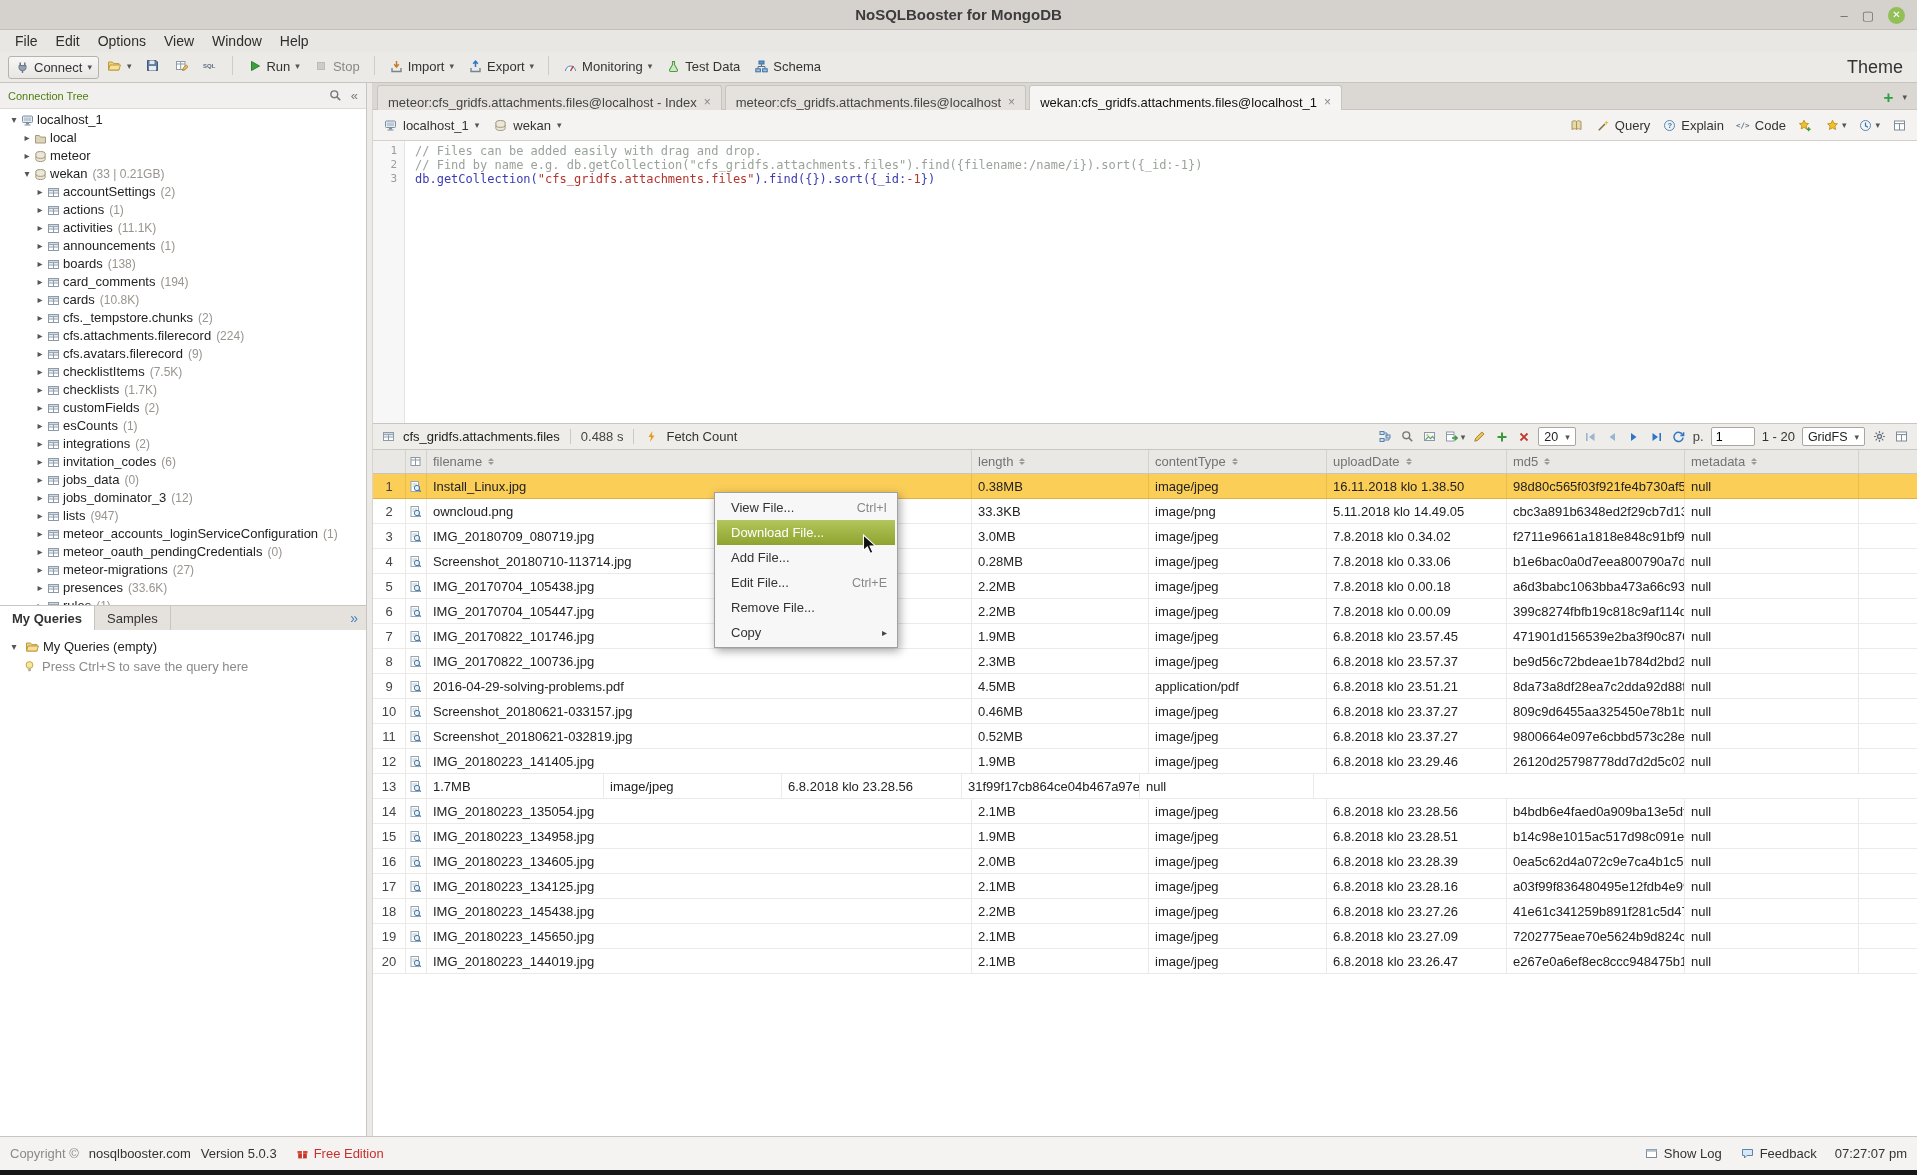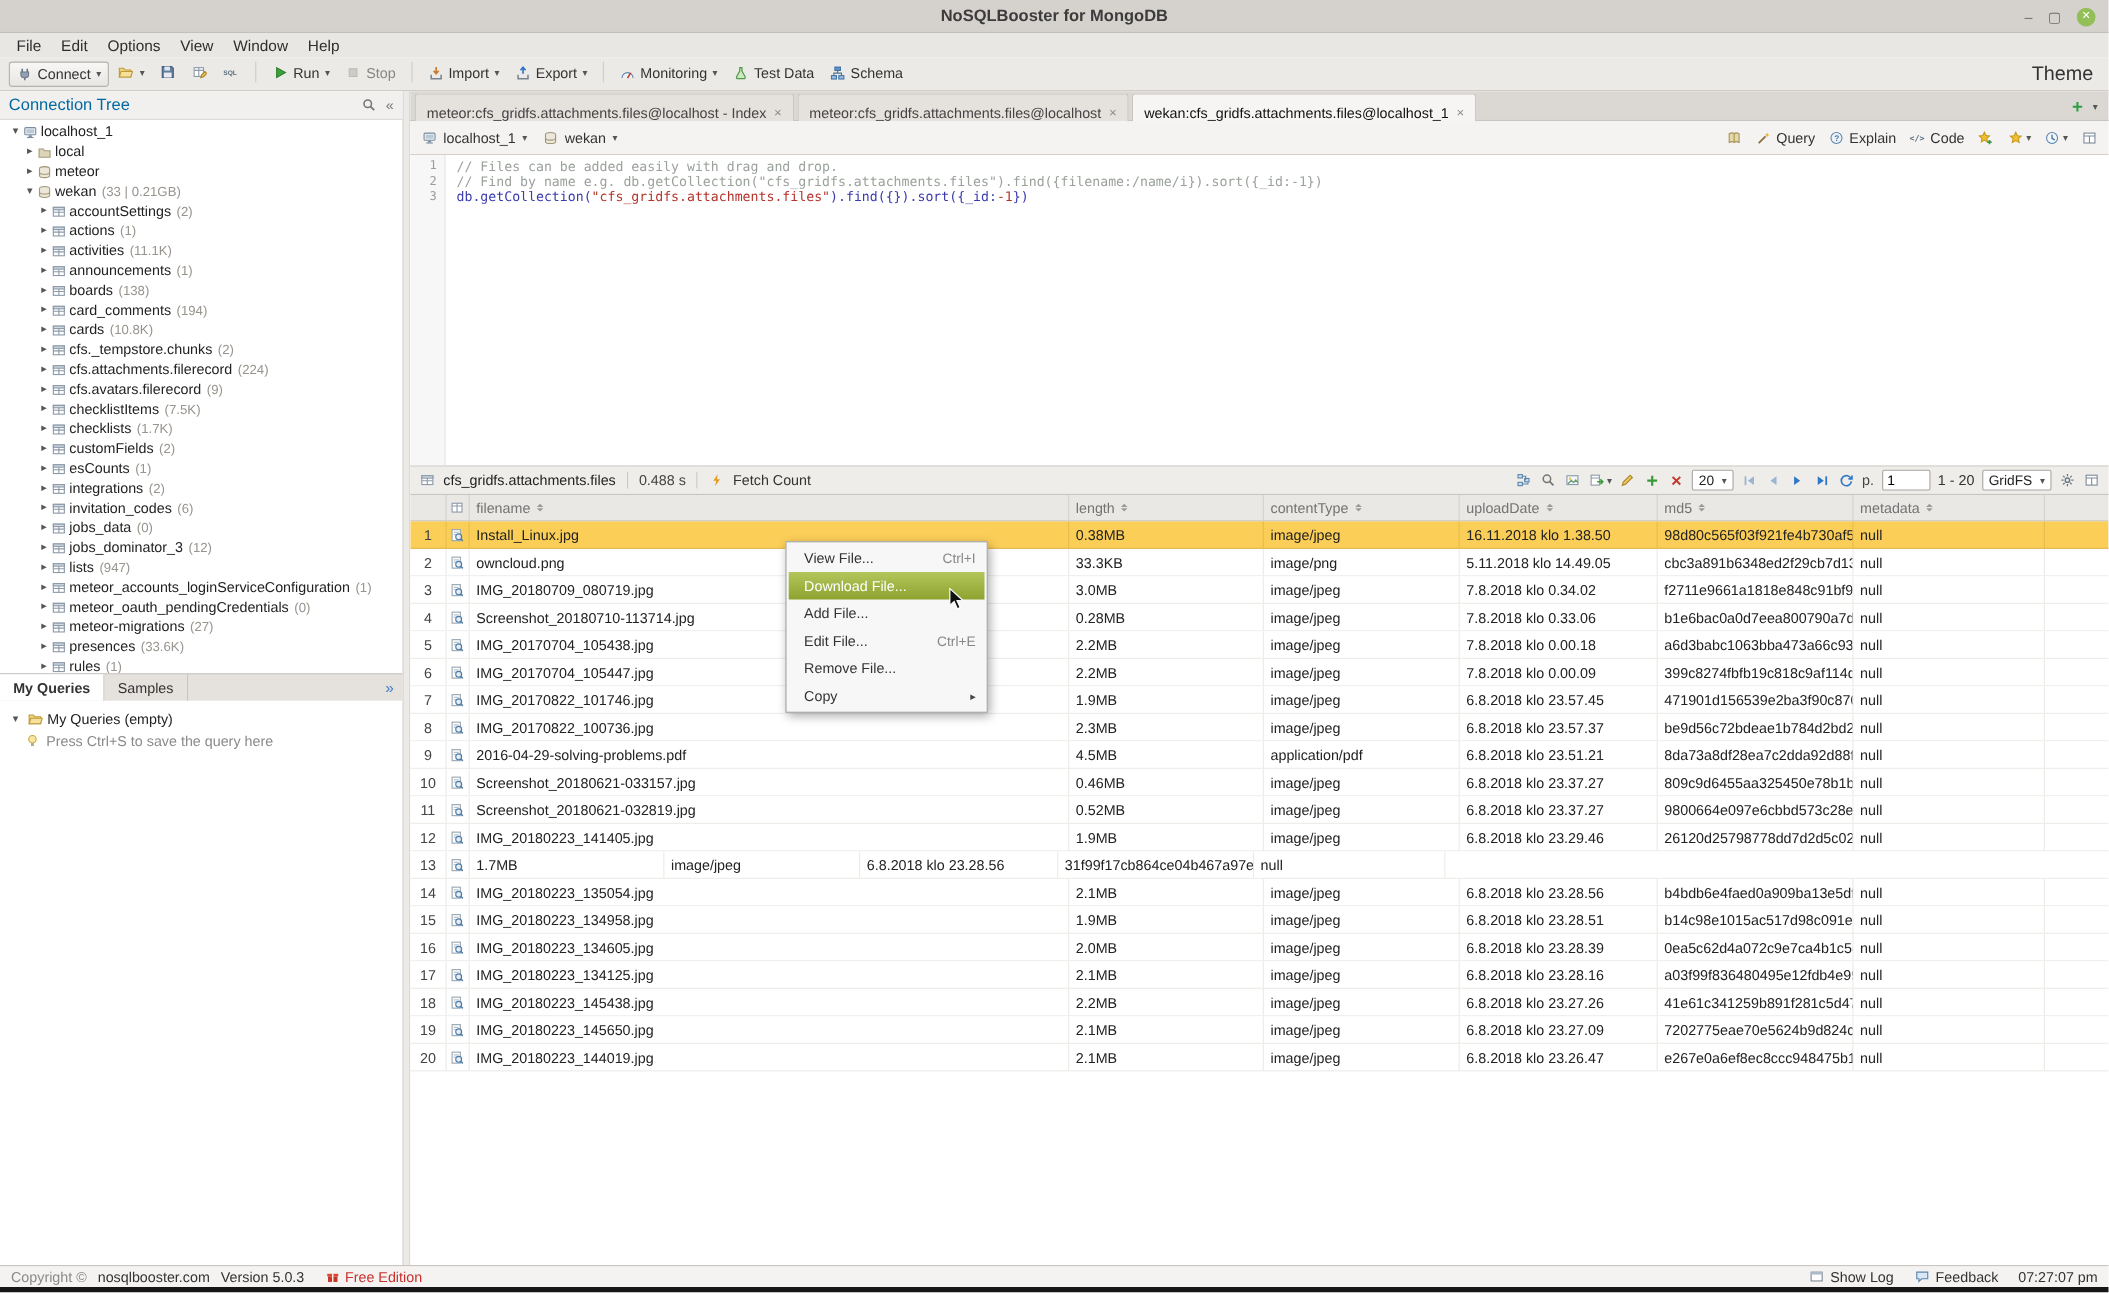--- a/index.html
+++ b/index.html
@@ -29,21 +29,21 @@
   .tb-right{margin-left:auto;font-size:18px;color:#333;padding-right:6px}
 
   
   .main{flex:1;display:flex;min-height:0}
   .sidebar{width:367px;flex:none;background:#fff;display:flex;flex-direction:column;border-right:1px solid #c8c5c1}
   .splitter{width:6px;flex:none;background:#eceae7;border-right:1px solid #d8d5d1}
   .content{flex:1;display:flex;flex-direction:column;min-width:0;background:#fff}
 
   
   .side-header{height:26px;flex:none;background:#f2f0ee;border-bottom:1px solid #ddd9d5;display:flex;align-items:center;padding:0 8px;gap:8px}
-  .sh-title{flex:1;font-size:15px;color:#0369a1}
+  .sh-title{flex:1;font-size:11px;color:#4d7c0f}
   .collapse-ch{color:#777;font-size:13px}
   .tree{flex:1;overflow:hidden;padding-top:2px}
   .tree-row{height:18px;line-height:18px;display:flex;align-items:center;font-size:13px;color:#222;white-space:nowrap;overflow:hidden}
   .exp{width:12px;flex:none;text-align:center;color:#555;font-size:10px}
   .ticon{width:16px;flex:none}
   .tlabel{margin-left:2px}
   .count{color:#98948e;margin-left:5px;font-size:12px}
   .side-tabs{height:25px;flex:none;background:#e5e2de;border-top:1px solid #c9c6c2;display:flex;align-items:stretch}
   .sq-tab{padding:0 12px;display:flex;align-items:center;font-size:13px;color:#333;border-right:1px solid #c9c6c2}
   .sq-tab.active{background:#fff;font-weight:bold}
@@ -101,21 +101,21 @@
   .sort::before{content:"";border:3.5px solid transparent;border-bottom-color:#9a9a9a;margin-bottom:1px}
   .sort::after{content:"";border:3.5px solid transparent;border-top-color:#9a9a9a}
   .g-row{height:25px;flex:none;display:flex;font-size:13px;color:#222;border-bottom:1px solid #eceae7;background:#fff}
   .g-cell{display:flex;align-items:center;padding:0 6px;border-right:1px solid #eceae7;overflow:hidden;white-space:nowrap}
   .c-num{justify-content:center;color:#444}
   .g-row.sel{background:#fbce58;border-bottom-color:#dfb044}
   .g-row.sel .g-cell{border-right-color:#e8bd4e}
   .w-num{width:33px}.w-ic{width:21px;padding:0 2px}.w-fn{width:545px}.w-len{width:177px}.w-ct{width:178px}.w-ud{width:180px}.w-md5{width:178px}.w-md{width:174px}
 
   
-  .statusbar{height:20px;flex:none;background:#f4f3f1;border-top:1px solid #c9c6c2;display:flex;align-items:center;padding:0 10px;gap:10px;font-size:13px;color:#333}
+  .statusbar{height:34px;flex:none;background:#f4f3f1;border-top:1px solid #c9c6c2;display:flex;align-items:center;padding:0 10px;gap:10px;font-size:13px;color:#333}
   .sb-dim{color:#8a8a8a}
   .sb-edition{display:flex;align-items:center;gap:4px;color:#c9302c;font-weight:normal;margin-left:8px}
   .sb-right{margin-left:auto;display:flex;align-items:center;gap:18px}
   .sb-item{display:flex;align-items:center;gap:5px}
   .bottomstrip{height:5px;flex:none;background:#161616}
 
   
   .ctxmenu{position:absolute;left:714px;top:492px;width:184px;background:#f7f7f7;border:1px solid #a0a0a0;box-shadow:2px 3px 9px rgba(0,0,0,.35);padding:2px;z-index:50}
   .cm-item{height:25px;display:flex;align-items:center;padding:0 8px 0 14px;font-size:13px;color:#333}
   .cm-item .sc{margin-left:auto;color:#888;font-size:12.5px}

